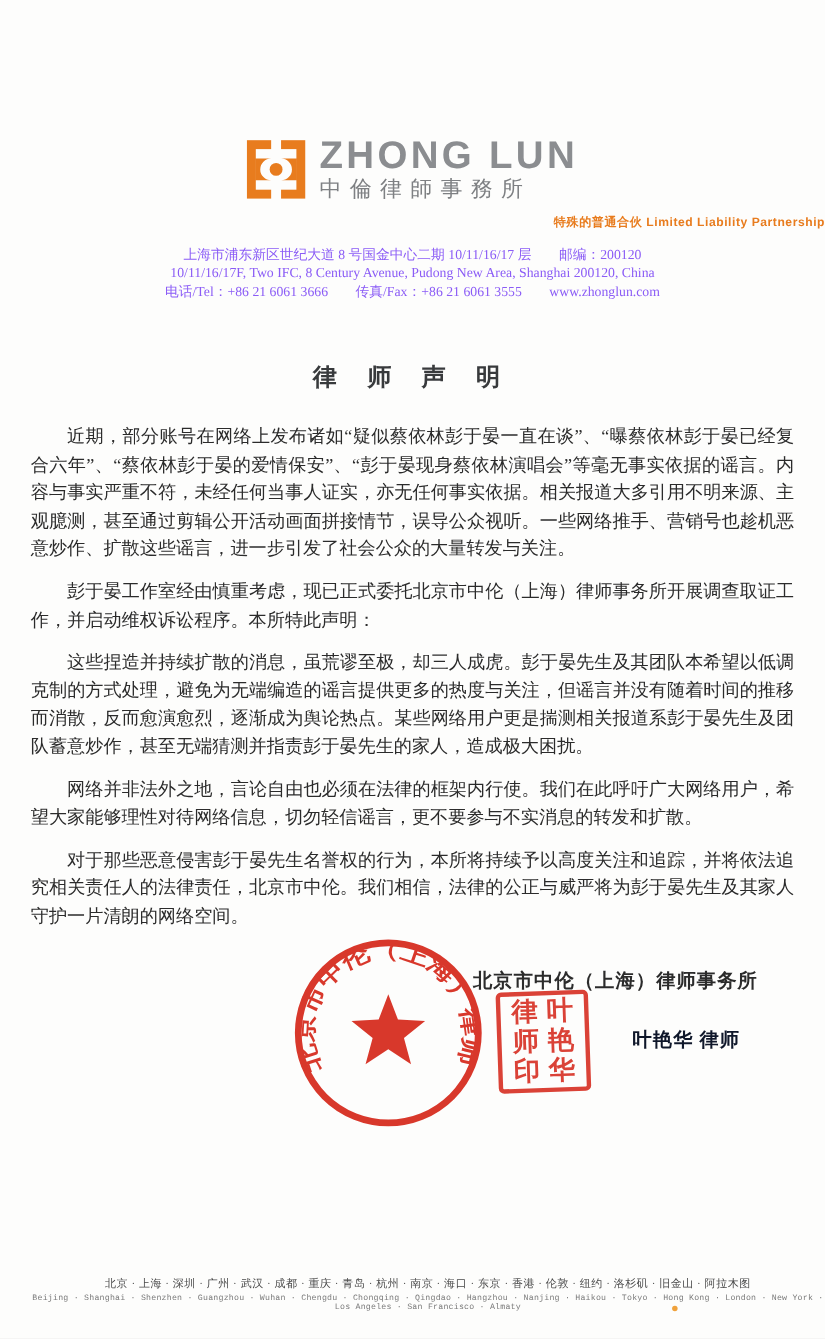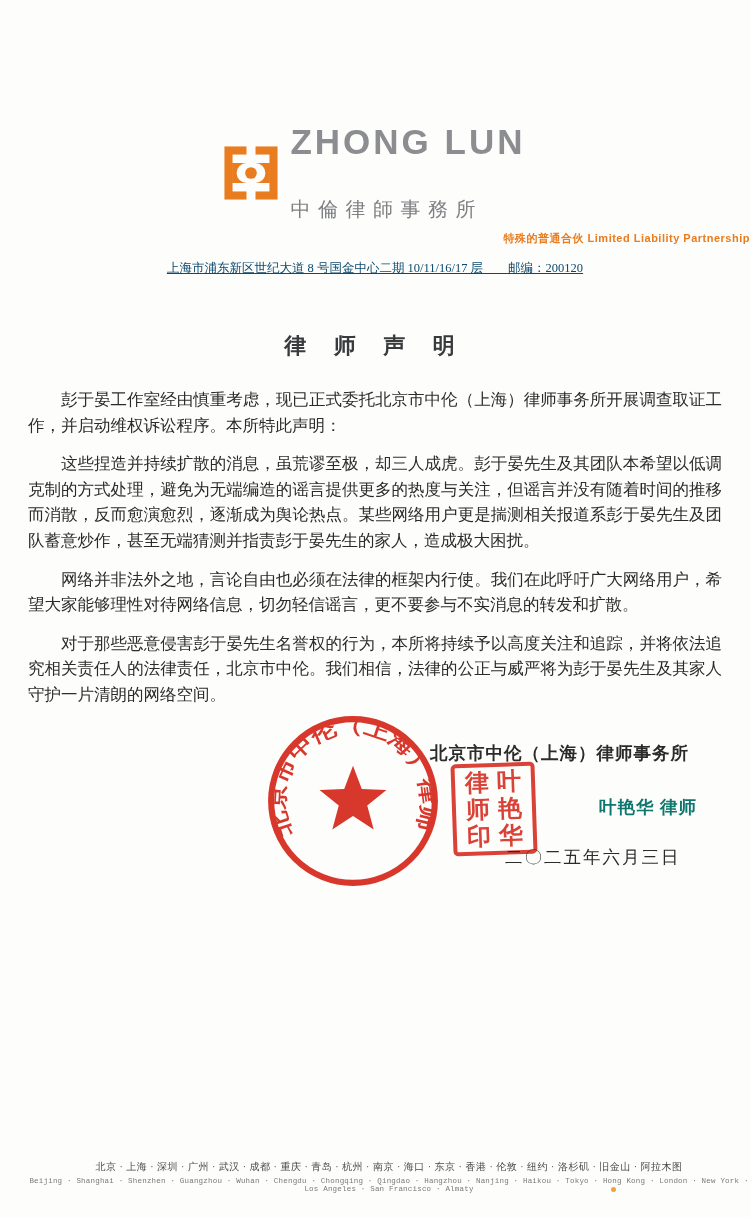--- a/index.html
+++ b/index.html
@@ -22,29 +22,29 @@
   }
   .logo-mark { display: block; }
   .logo-text { text-align: left; }
   .logo-latin {
     font-family: "Liberation Sans", sans-serif;
     font-size: 35px; font-weight: 600; letter-spacing: 3px;
     color: #8b8d90; line-height: 36px;
   }
   .logo-cn {
     font-size: 20px; letter-spacing: 7.5px; color: #7e8083;
-    line-height: 24px; font-weight: 500; margin-top: 37px;
+    line-height: 24px; font-weight: 500;
   }
   .tagline {
     margin-top: 10px;
     font-family: "Liberation Sans", sans-serif;
     font-size: 11px; font-weight: 700; color: #e87c1e; letter-spacing: 0.5px; text-align: right;
   }
   .addr-block { margin-top: 14px; line-height: 17px; }
-  .addr-line { font-size: 12.5px; color: #0c4a6e; font-weight: 500; text-decoration: underline; }
+  .addr-line { font-size: 12.5px; color: #8b5cf6; font-weight: 500; }
 
   
   .statement { padding: 0 28px; }
   .statement-title {
     margin-top: 54px;
     text-align: center;
     font-size: 22px; font-weight: 700; letter-spacing: 11px;
     color: #383a3c;
   }
   .statement-body { margin-top: 26px; }
@@ -76,22 +76,22 @@
     mix-blend-mode: multiply; opacity: 0.88;
   }
   .seal-square span {
     color: #d8281b; font-size: 24px; font-weight: 700; line-height: 27px;
   }
   .sig-firm {
     position: absolute; left: 430px; top: 20px;
     font-size: 17.5px; font-weight: 700; color: #2b2b2b; letter-spacing: 1px;
   }
   .sig-lawyer {
-    position: absolute; left: 599px; top: 74px;
-    font-size: 17.5px; font-weight: 700; color: #0f766e; letter-spacing: 1px;
+    position: absolute; left: 575px; top: 74px;
+    font-size: 17.5px; font-weight: 700; color: #0f172a; letter-spacing: 1px;
   }
   .sig-date {
     position: absolute; left: 505px; top: 124px;
     font-size: 17.5px; color: #2b2b2b; letter-spacing: 2px;
   }
 
   
   .page-footer {
     position: absolute; left: 0; right: 0; bottom: 24px;
     text-align: center;
@@ -124,26 +124,29 @@
         <circle cx="30" cy="30" r="6.5" fill="#e87c1e"></circle>
       </svg>
       <div class="logo-text">
         <div class="logo-latin">ZHONG LUN</div>
         <div class="logo-cn">中倫律師事務所</div>
       </div>
     </div>
     <div class="tagline">特殊的普通合伙 Limited Liability Partnership</div>
     <div class="addr-block">
       <div class="addr-line">上海市浦东新区世纪大道 8 号国金中心二期 10/11/16/17 层　　邮编：200120</div>
+      <div class="addr-line">10/11/16/17F, Two IFC, 8 Century Avenue, Pudong New Area, Shanghai 200120, China</div>
+      <div class="addr-line">电话/Tel：+86 21 6061 3666　　传真/Fax：+86 21 6061 3555　　www.zhonglun.com</div>
     </div>
   </header>
 
   <main class="statement">
     <h1 class="statement-title">律 师 声 明</h1>
     <div class="statement-body">
+      <p>近期，部分账号在网络上发布诸如“疑似蔡依林彭于晏一直在谈”、“曝蔡依林彭于晏已经复合六年”、“蔡依林彭于晏的爱情保安”、“彭于晏现身蔡依林演唱会”等毫无事实依据的谣言。内容与事实严重不符，未经任何当事人证实，亦无任何事实依据。相关报道大多引用不明来源、主观臆测，甚至通过剪辑公开活动画面拼接情节，误导公众视听。一些网络推手、营销号也趁机恶意炒作、扩散这些谣言，进一步引发了社会公众的大量转发与关注。</p>
       <p>彭于晏工作室经由慎重考虑，现已正式委托北京市中伦（上海）律师事务所开展调查取证工作，并启动维权诉讼程序。本所特此声明：</p>
       <p>这些捏造并持续扩散的消息，虽荒谬至极，却三人成虎。彭于晏先生及其团队本希望以低调克制的方式处理，避免为无端编造的谣言提供更多的热度与关注，但谣言并没有随着时间的推移而消散，反而愈演愈烈，逐渐成为舆论热点。某些网络用户更是揣测相关报道系彭于晏先生及团队蓄意炒作，甚至无端猜测并指责彭于晏先生的家人，造成极大困扰。</p>
       <p>网络并非法外之地，言论自由也必须在法律的框架内行使。我们在此呼吁广大网络用户，希望大家能够理性对待网络信息，切勿轻信谣言，更不要参与不实消息的转发和扩散。</p>
       <p>对于那些恶意侵害彭于晏先生名誉权的行为，本所将持续予以高度关注和追踪，并将依法追究相关责任人的法律责任，北京市中伦。我们相信，法律的公正与威严将为彭于晏先生及其家人守护一片清朗的网络空间。</p>
     </div>
   </main>
 
   <section class="signature">
 
     <svg class="seal-round" viewBox="0 0 200 200" aria-hidden="true">
@@ -161,21 +164,20 @@
       <span>律</span>
       <span>叶</span>
       <span>师</span>
       <span>艳</span>
       <span>印</span>
       <span>华</span>
     </div>
 
     <div class="sig-firm">北京市中伦（上海）律师事务所</div>
     <div class="sig-lawyer">叶艳华 律师</div>
-    <div class="sig-date">二〇二五年六月三日</div>
   </section>
 
   <footer class="page-footer">
     <div class="cities-cn">北京 · 上海 · 深圳 · 广州 · 武汉 · 成都 · 重庆 · 青岛 · 杭州 · 南京 · 海口 · 东京 · 香港 · 伦敦 · 纽约 · 洛杉矶 · 旧金山 · 阿拉木图</div>
     <div class="cities-en">Beijing · Shanghai · Shenzhen · Guangzhou · Wuhan · Chengdu · Chongqing · Qingdao · Hangzhou · Nanjing · Haikou · Tokyo · Hong Kong · London · New York · Los Angeles · San Francisco · Almaty</div>
     <span class="footer-dot"></span>
   </footer>
 
 </div>
 

